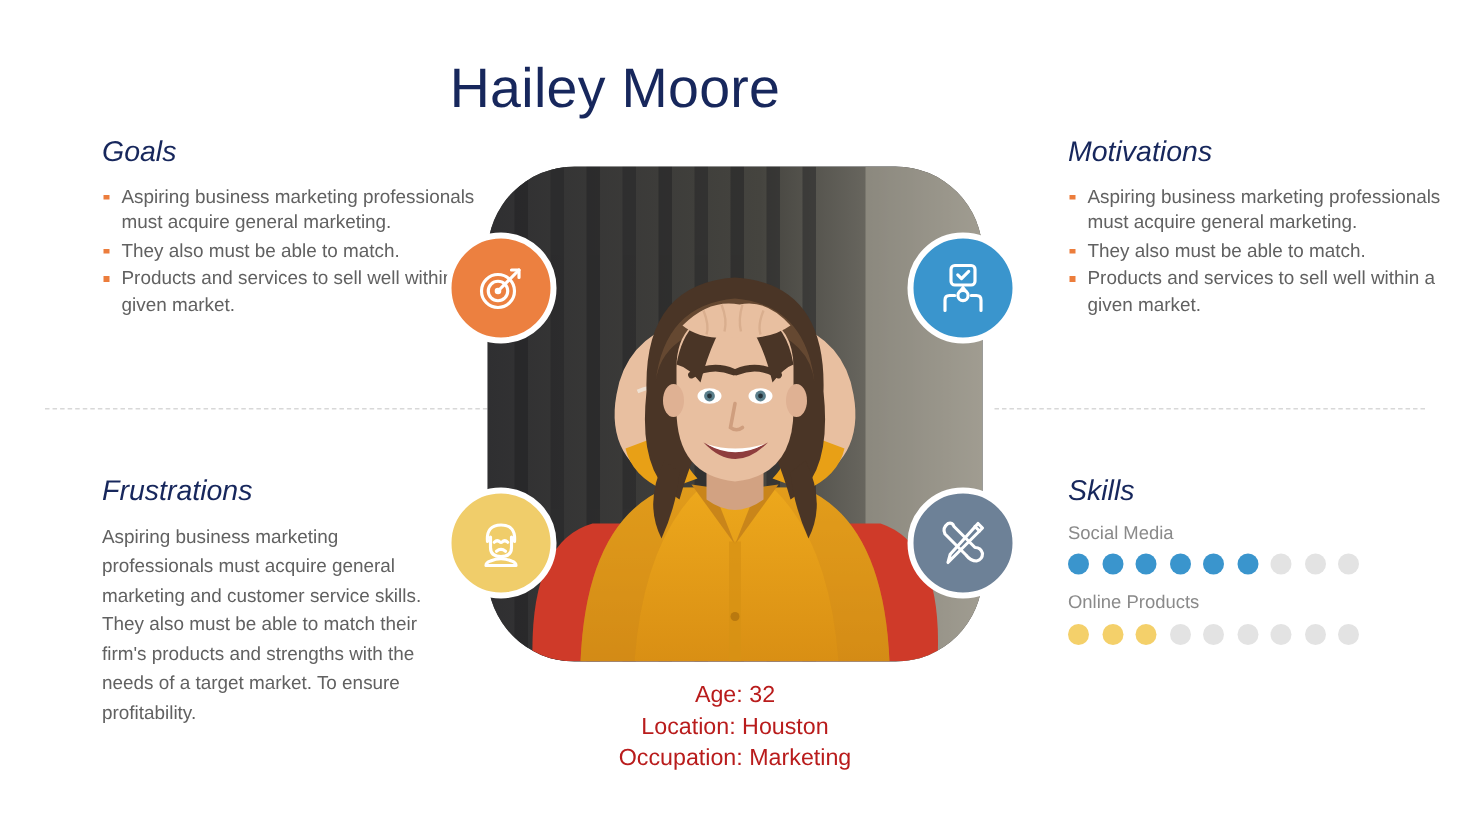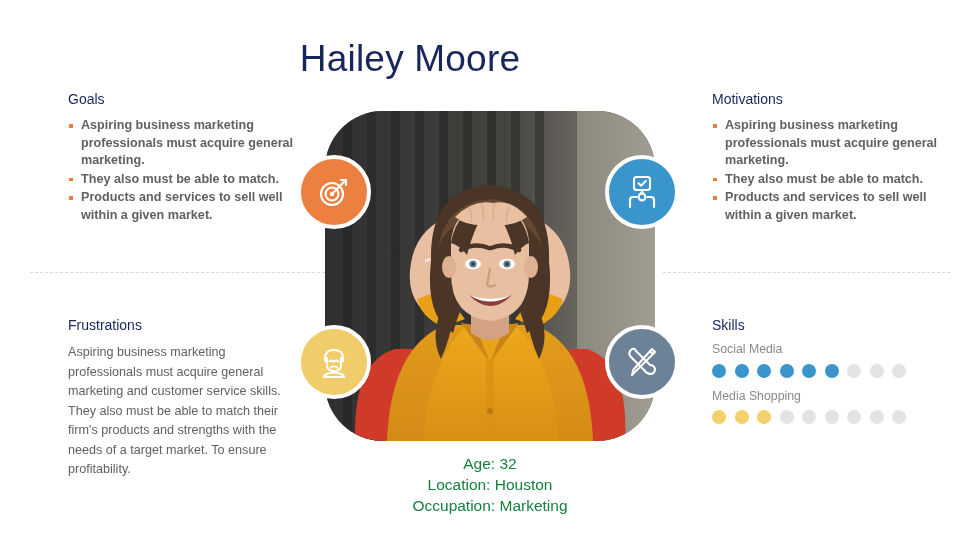--- a/index.html
+++ b/index.html
@@ -41,31 +41,31 @@
 
   
   .block { position: absolute; }
   .block-goals        { left: 68px;  top: 92px;  width: 250px; }
   .block-motivations  { left: 712px; top: 92px;  width: 250px; }
   .block-frustrations { left: 68px;  top: 318px; width: 230px; }
   .block-skills       { left: 712px; top: 318px; width: 240px; }
 
   .block h2 {
     margin: 0 0 10px 0;
-    font-size: 14px;
+    font-size: 19px;
     font-weight: 400;
     color: #17275c;
     line-height: 1.1;
+    font-style: italic;
   }
 
   ul.bullets {
     margin: 0;
     padding: 0;
     list-style: none;
-    font-weight: bold;
   }
   ul.bullets li {
     position: relative;
     padding-left: 13px;
     margin-bottom: 1px;
     font-size: 12.6px;
     line-height: 17.5px;
     color: #616161;
   }
   ul.bullets li::before {
@@ -137,21 +137,21 @@
   .badge-frustrations { left: 297px; top: 325px; background: #f0cd6a; }
   .badge-skills       { left: 605px; top: 325px; background: #6d8197; }
 
   
   .info {
     position: absolute;
     left: 325px;
     top: 453px;
     width: 330px;
     text-align: center;
-    color: #15803d;
+    color: #b91c1c;
     font-size: 15.5px;
     line-height: 21px;
   }
 </style>
 </head>
 <body>
 
 <div class="page-title">Hailey Moore</div>
 
 <div class="divider left"></div>
@@ -193,21 +193,21 @@
         <span class="dot" style="background: rgb(58, 149, 205);"></span>
         <span class="dot" style="background: rgb(58, 149, 205);"></span>
         <span class="dot" style="background: rgb(58, 149, 205);"></span>
         <span class="dot" style="background: rgb(227, 227, 227);"></span>
         <span class="dot" style="background: rgb(227, 227, 227);"></span>
         <span class="dot" style="background: rgb(227, 227, 227);"></span>
       </div>
   </div>
 
   <div class="skill-group">
-    <div class="skill-label">Media Shopping</div>
+    <div class="skill-label">Online Products</div>
     <div class="dots">
         <span class="dot" style="background: rgb(244, 208, 106);"></span>
         <span class="dot" style="background: rgb(244, 208, 106);"></span>
         <span class="dot" style="background: rgb(244, 208, 106);"></span>
         <span class="dot" style="background: rgb(227, 227, 227);"></span>
         <span class="dot" style="background: rgb(227, 227, 227);"></span>
         <span class="dot" style="background: rgb(227, 227, 227);"></span>
         <span class="dot" style="background: rgb(227, 227, 227);"></span>
         <span class="dot" style="background: rgb(227, 227, 227);"></span>
         <span class="dot" style="background: rgb(227, 227, 227);"></span>

